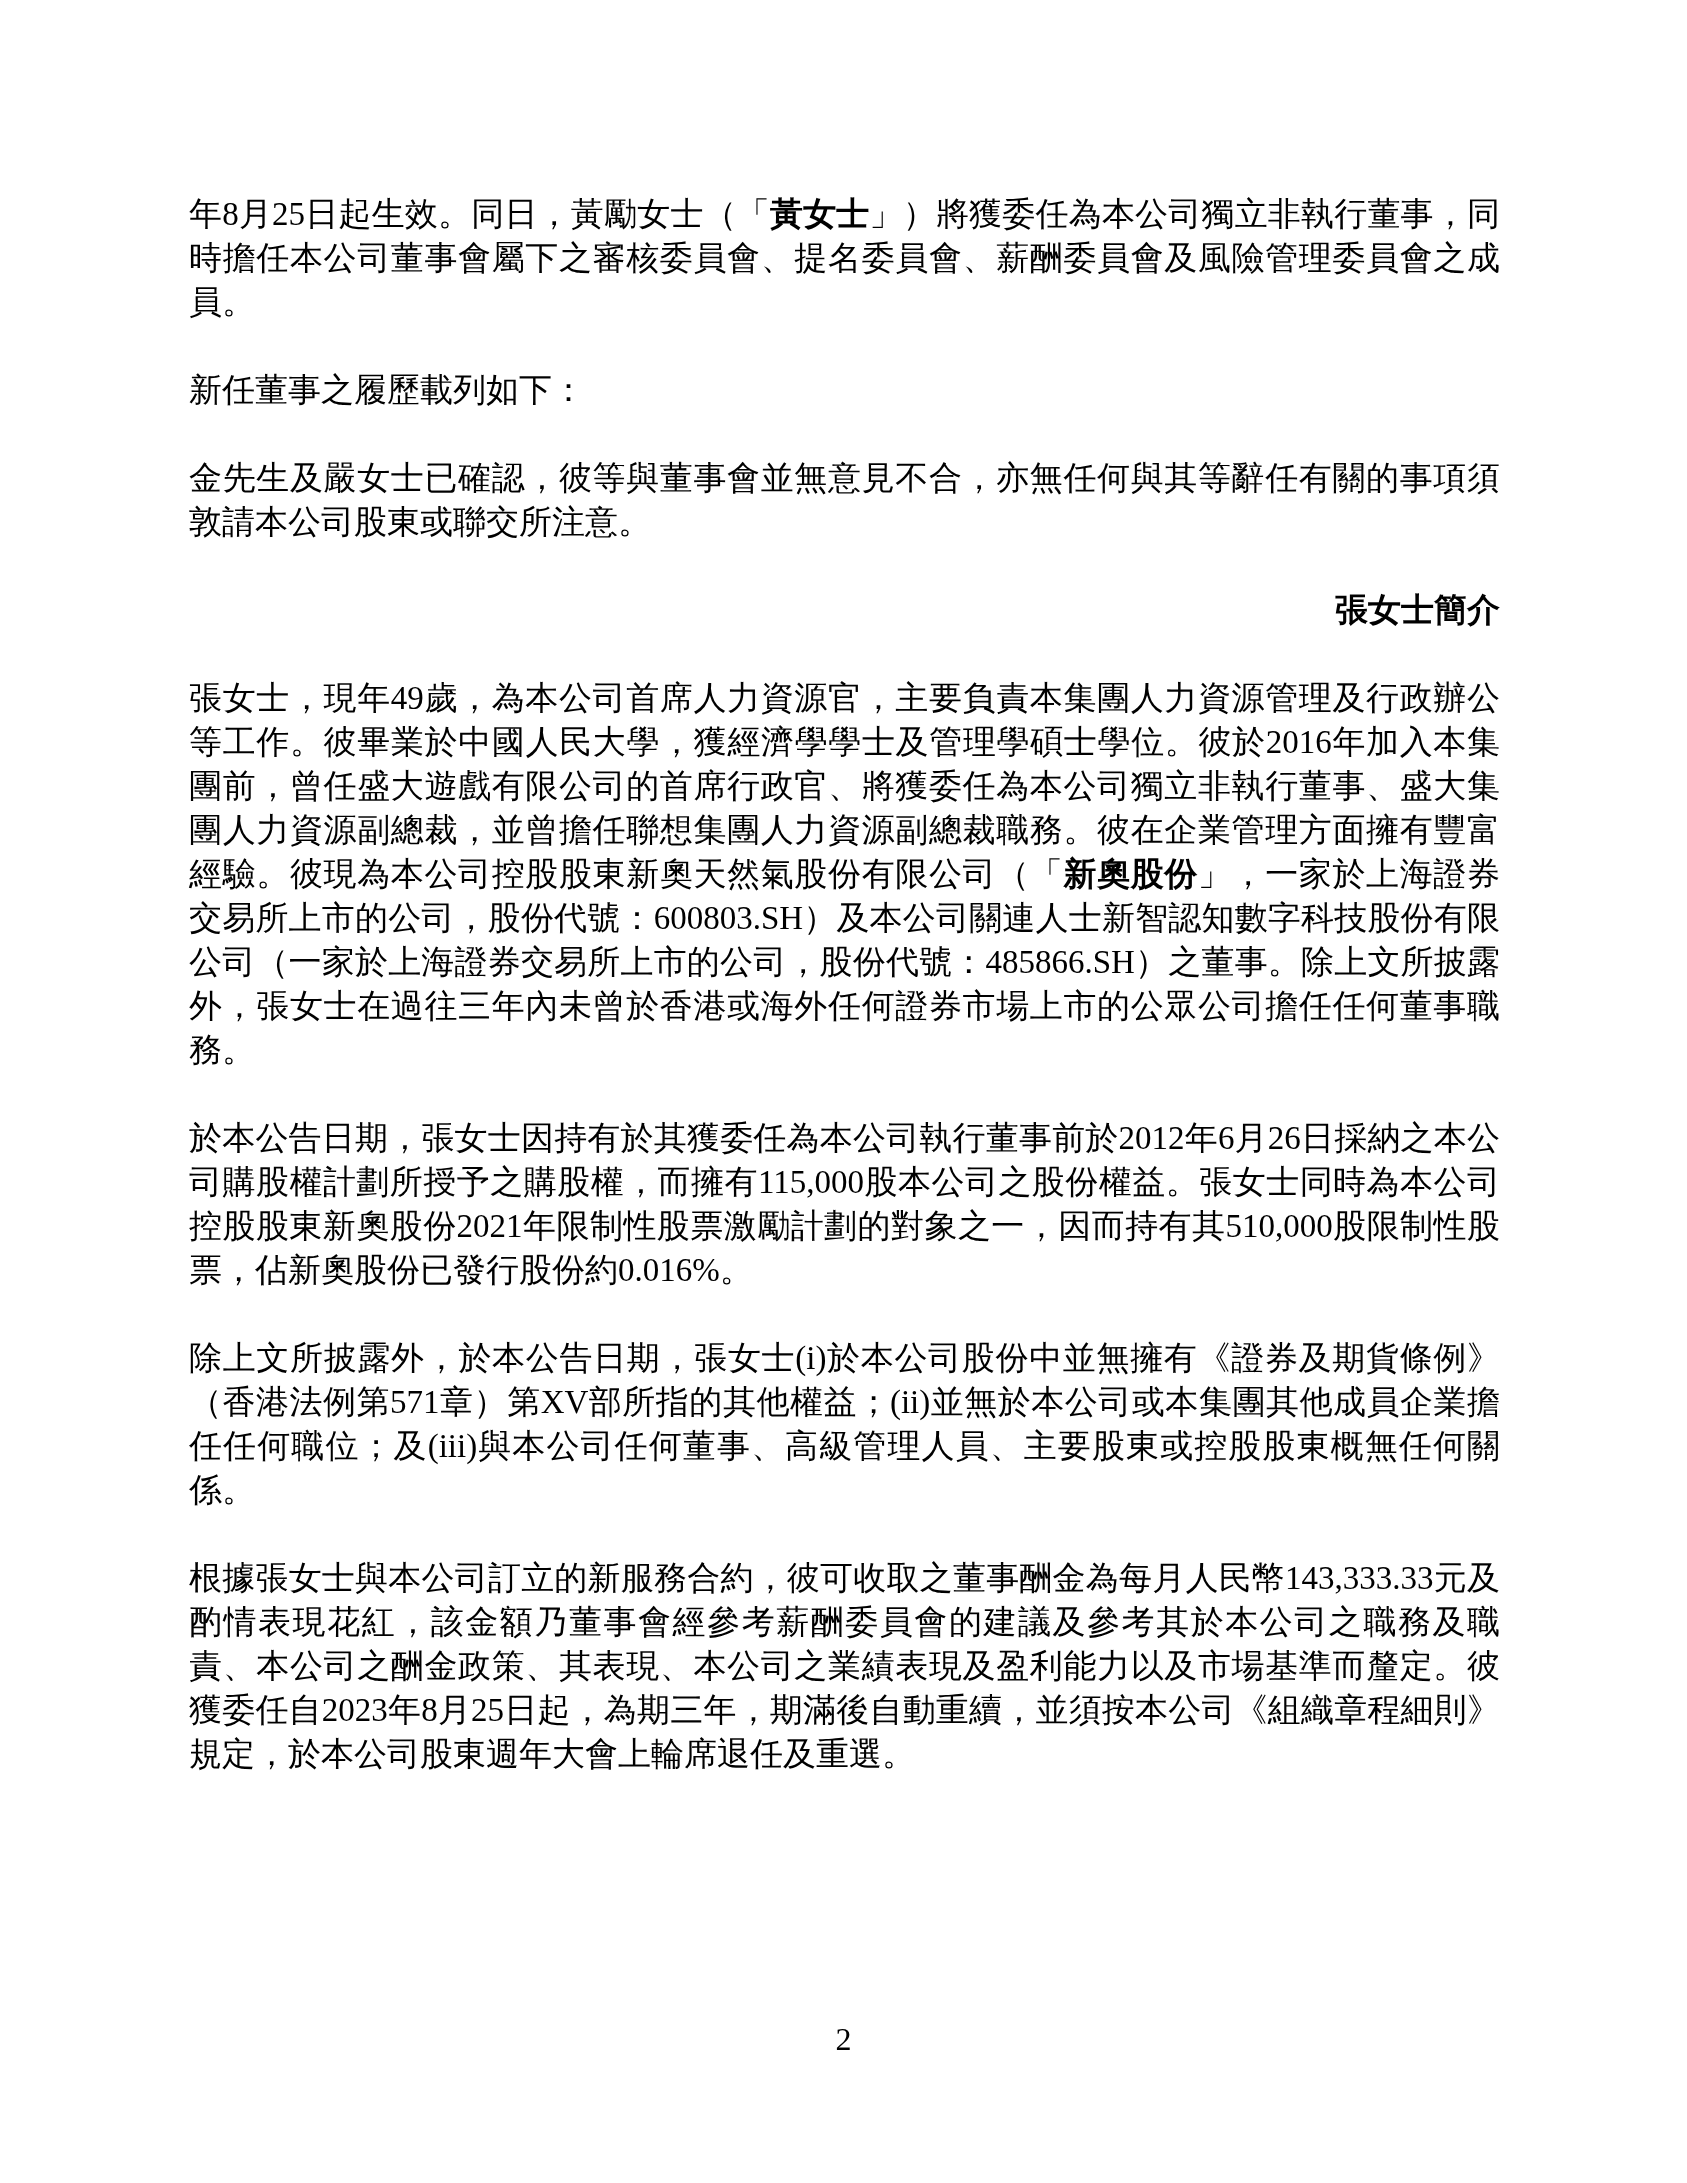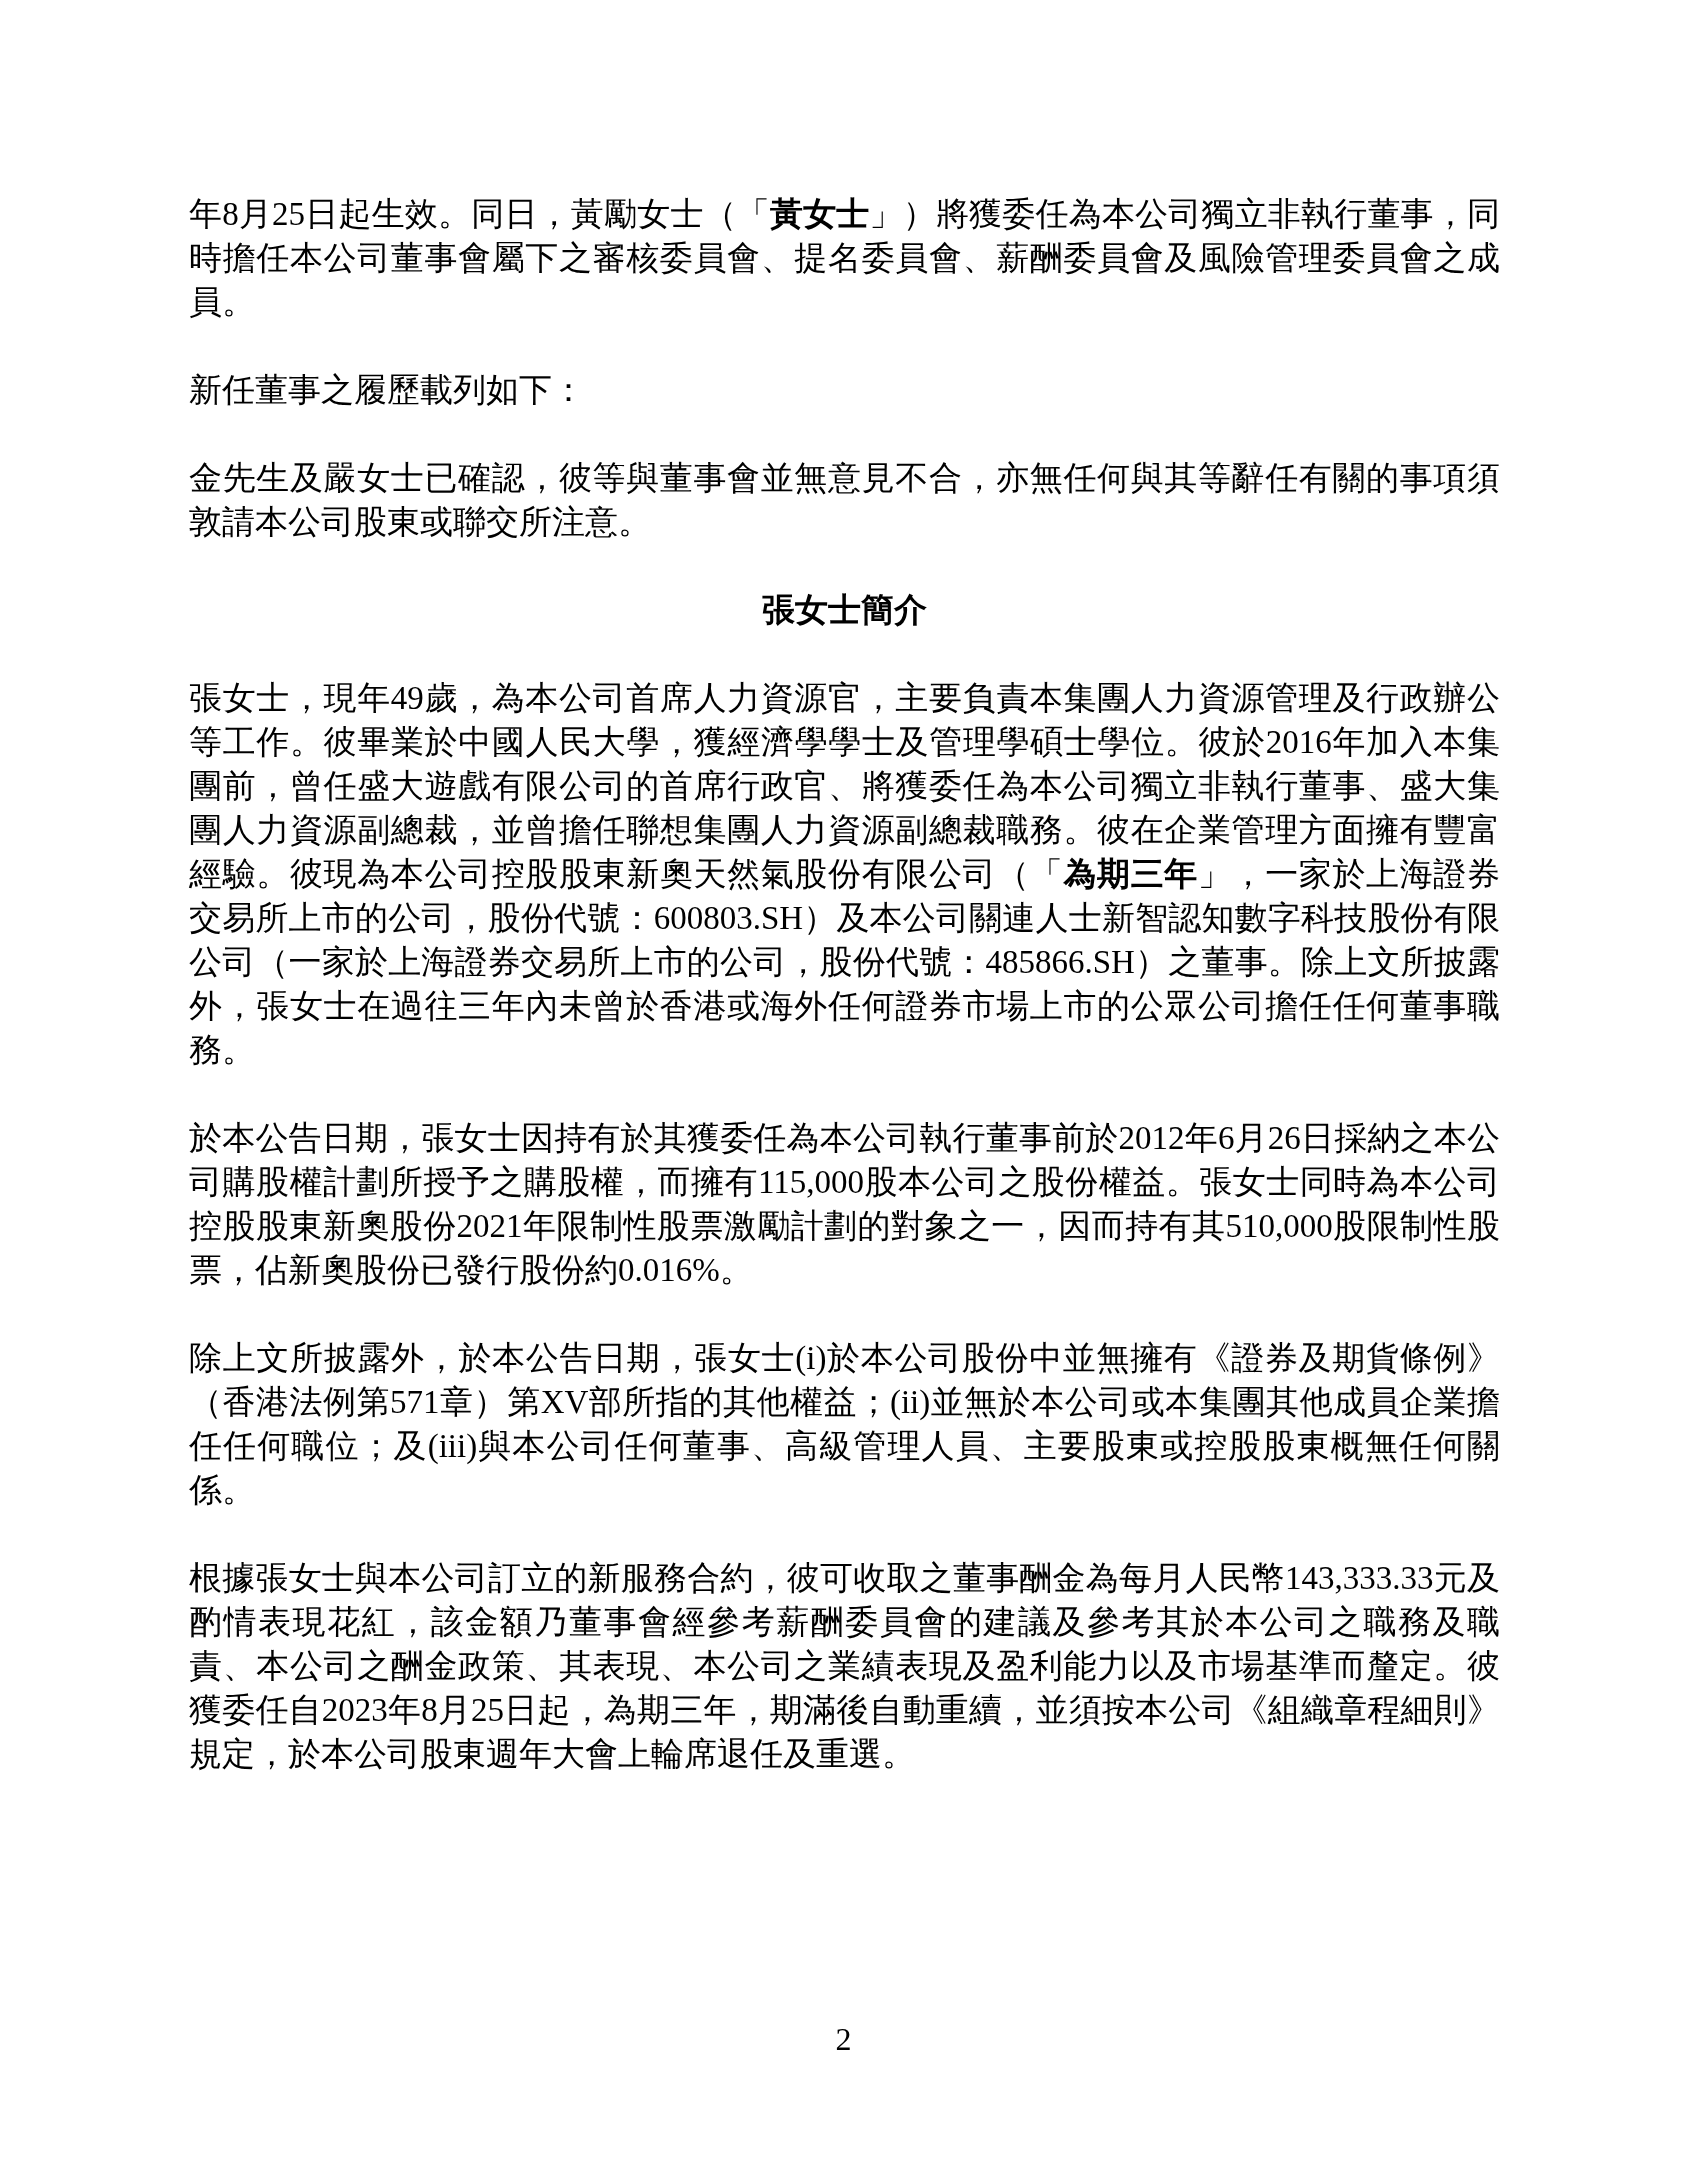--- a/index.html
+++ b/index.html
@@ -29,21 +29,21 @@
     text-align: justify;
     text-justify: inter-ideograph;
     word-break: break-all;
     font-weight: normal;
   }
   .doc-heading {
     font-size: 33px;
     line-height: 44px;
     margin: 0 0 44px 0;
     font-weight: bold;
-    text-align: center;
+    text-align: right;
   }
   .doc-para strong, .doc-heading strong {
     font-weight: bold;
   }
   .footer {
     position: absolute;
     left: 0;
     top: 2017px;
     width: 1687px;
     text-align: center;
@@ -55,21 +55,21 @@
 </style>
 </head>
 <body>
 
 <div class="page">
   <div class="content">
       <p class="doc-para"><span>年8月25日起生效。同日，黃勵女士（「</span><strong>黃女士</strong><span>」）將獲委任為本公司獨立非執行董事，同時擔任本公司董事會屬下之審核委員會、提名委員會、薪酬委員會及風險管理委員會之成員。</span></p>
       <p class="doc-para"><span>新任董事之履歷載列如下：</span></p>
       <p class="doc-para"><span>金先生及嚴女士已確認，彼等與董事會並無意見不合，亦無任何與其等辭任有關的事項須敦請本公司股東或聯交所注意。</span></p>
       <h2 class="doc-heading"><strong>張女士簡介</strong></h2>
-      <p class="doc-para"><span>張女士，現年49歲，為本公司首席人力資源官，主要負責本集團人力資源管理及行政辦公等工作。彼畢業於中國人民大學，獲經濟學學士及管理學碩士學位。彼於2016年加入本集團前，曾任盛大遊戲有限公司的首席行政官、將獲委任為本公司獨立非執行董事、盛大集團人力資源副總裁，並曾擔任聯想集團人力資源副總裁職務。彼在企業管理方面擁有豐富經驗。彼現為本公司控股股東新奧天然氣股份有限公司（「</span><strong>為期三年</strong><span>」，一家於上海證券交易所上市的公司，股份代號：600803.SH）及本公司關連人士新智認知數字科技股份有限公司（一家於上海證券交易所上市的公司，股份代號：485866.SH）之董事。除上文所披露外，張女士在過往三年內未曾於香港或海外任何證券市場上市的公眾公司擔任任何董事職務。</span></p>
+      <p class="doc-para"><span>張女士，現年49歲，為本公司首席人力資源官，主要負責本集團人力資源管理及行政辦公等工作。彼畢業於中國人民大學，獲經濟學學士及管理學碩士學位。彼於2016年加入本集團前，曾任盛大遊戲有限公司的首席行政官、將獲委任為本公司獨立非執行董事、盛大集團人力資源副總裁，並曾擔任聯想集團人力資源副總裁職務。彼在企業管理方面擁有豐富經驗。彼現為本公司控股股東新奧天然氣股份有限公司（「</span><strong>新奧股份</strong><span>」，一家於上海證券交易所上市的公司，股份代號：600803.SH）及本公司關連人士新智認知數字科技股份有限公司（一家於上海證券交易所上市的公司，股份代號：485866.SH）之董事。除上文所披露外，張女士在過往三年內未曾於香港或海外任何證券市場上市的公眾公司擔任任何董事職務。</span></p>
       <p class="doc-para"><span>於本公告日期，張女士因持有於其獲委任為本公司執行董事前於2012年6月26日採納之本公司購股權計劃所授予之購股權，而擁有115,000股本公司之股份權益。張女士同時為本公司控股股東新奧股份2021年限制性股票激勵計劃的對象之一，因而持有其510,000股限制性股票，佔新奧股份已發行股份約0.016%。</span></p>
       <p class="doc-para"><span>除上文所披露外，於本公告日期，張女士(i)於本公司股份中並無擁有《證券及期貨條例》（香港法例第571章）第XV部所指的其他權益；(ii)並無於本公司或本集團其他成員企業擔任任何職位；及(iii)與本公司任何董事、高級管理人員、主要股東或控股股東概無任何關係。</span></p>
       <p class="doc-para"><span>根據張女士與本公司訂立的新服務合約，彼可收取之董事酬金為每月人民幣143,333.33元及酌情表現花紅，該金額乃董事會經參考薪酬委員會的建議及參考其於本公司之職務及職責、本公司之酬金政策、其表現、本公司之業績表現及盈利能力以及市場基準而釐定。彼獲委任自2023年8月25日起，為期三年，期滿後自動重續，並須按本公司《組織章程細則》規定，於本公司股東週年大會上輪席退任及重選。</span></p>
     </div>
   <div class="footer">
     <span class="pagenum">2</span>
   </div>
 </div>
 
 

